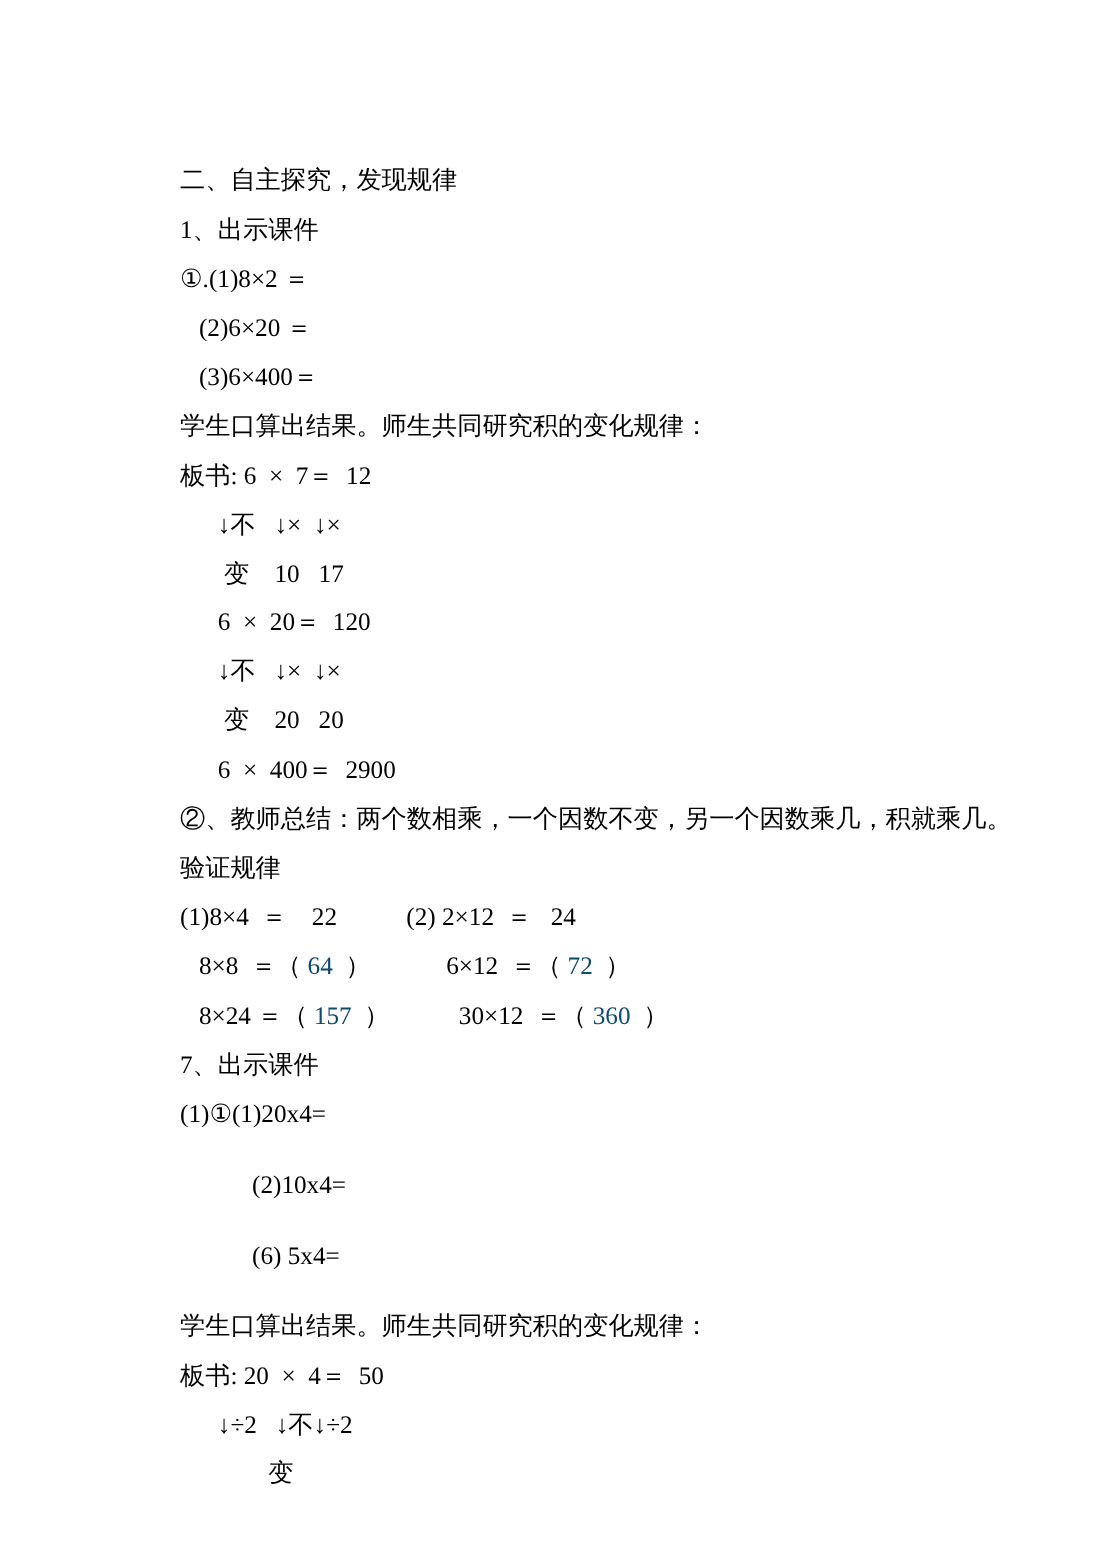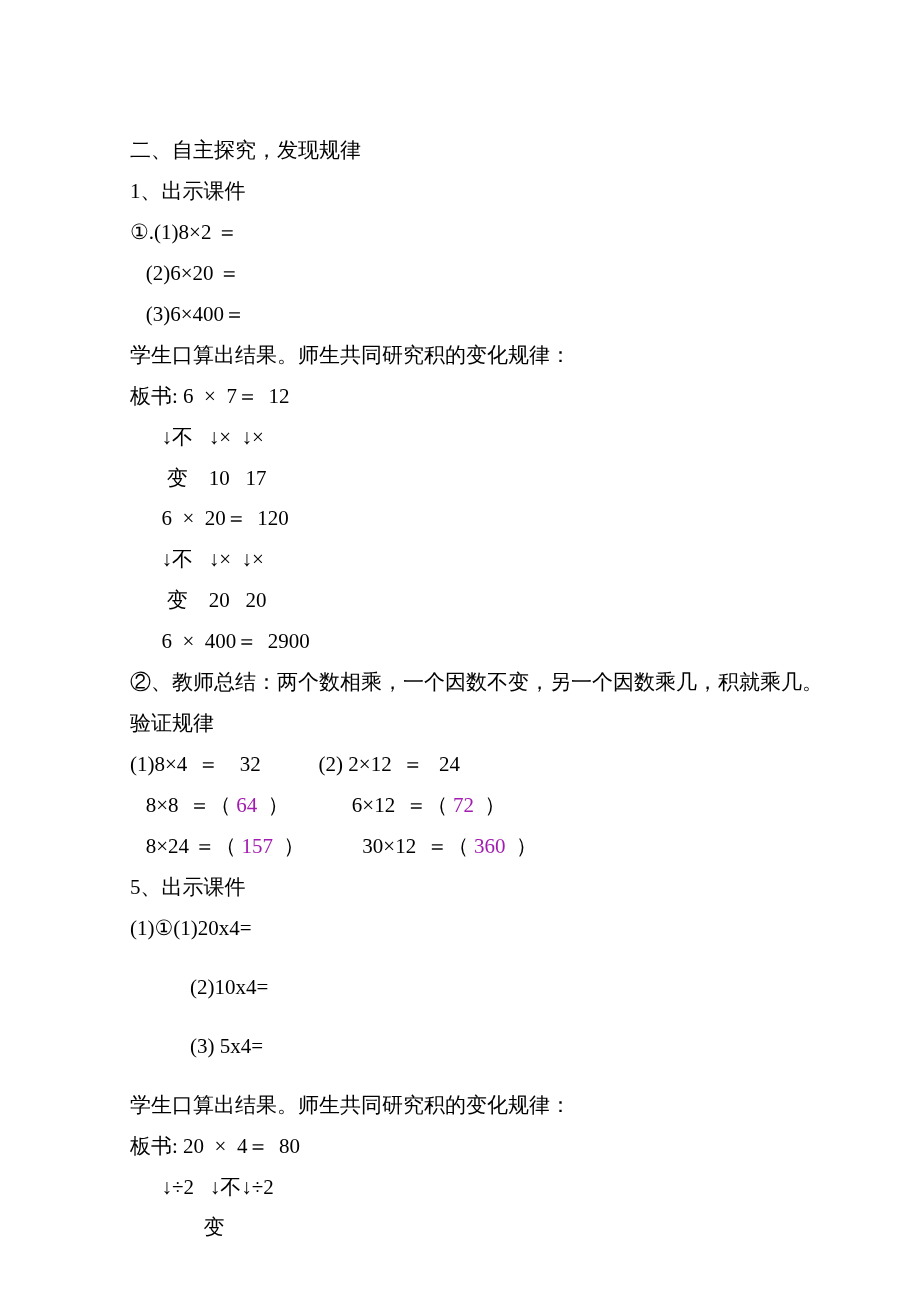--- a/index.html
+++ b/index.html
@@ -6,22 +6,22 @@
     body {
       background: #ffffff;
       width: 920px;
       min-height: 1302px;
       font-family: "SimSun", "宋体", serif;
       font-size: 21px;
       line-height: 1.95;
       color: #000;
       padding: 130px 130px 100px 130px;
     }
-    .line { white-space: pre; }
-    .red { color: #a21caf; }
+    .line { white-space: pre; margin-left: 20px; }
+    .red { color: #0c4a6e; }
     .indent-eq { padding-left: 60px; }
     .spacer { height: 18px; }
   </style>
 </head>
 <body>
 
 <div class="line">二、自主探究，发现规律</div>
 <div class="line">1、出示课件</div>
 <div class="line">①.(1)8×2 ＝</div>
 <div class="line">   (2)6×20 ＝</div>
@@ -29,26 +29,26 @@
 <div class="line">学生口算出结果。师生共同研究积的变化规律：</div>
 <div class="line">板书: 6  ×  7＝  12</div>
 <div class="line">      ↓不   ↓×  ↓×</div>
 <div class="line">       变    10   17</div>
 <div class="line">      6  ×  20＝  120</div>
 <div class="line">      ↓不   ↓×  ↓×</div>
 <div class="line">       变    20   20</div>
 <div class="line">      6  ×  400＝  2900</div>
 <div class="line">②、教师总结：两个数相乘，一个因数不变，另一个因数乘几，积就乘几。</div>
 <div class="line">验证规律</div>
-<div class="line">(1)8×4  ＝    32           (2) 2×12  ＝   24</div>
+<div class="line">(1)8×4  ＝    22           (2) 2×12  ＝   24</div>
 <div class="line"><span>   8×8  ＝（ </span><span class="red">64</span><span>  ）            6×12  ＝（ </span><span class="red">72</span><span>  ）</span></div>
 <div class="line"><span>   8×24 ＝（ </span><span class="red">157</span><span>  ）           30×12  ＝（ </span><span class="red">360</span><span>  ）</span></div>
-<div class="line">5、出示课件</div>
+<div class="line">7、出示课件</div>
 <div class="line">(1)①(1)20x4=</div>
 <div class="spacer"></div>
 <div class="line indent-eq">(2)10x4=</div>
 <div class="spacer"></div>
-<div class="line indent-eq">(3) 5x4=</div>
+<div class="line indent-eq">(6) 5x4=</div>
 <div class="spacer"></div>
 <div class="line">学生口算出结果。师生共同研究积的变化规律：</div>
-<div class="line">板书: 20  ×  4＝  80</div>
+<div class="line">板书: 20  ×  4＝  50</div>
 <div class="line">      ↓÷2   ↓不↓÷2</div>
 <div class="line">              变</div>
 
 </body></html>

